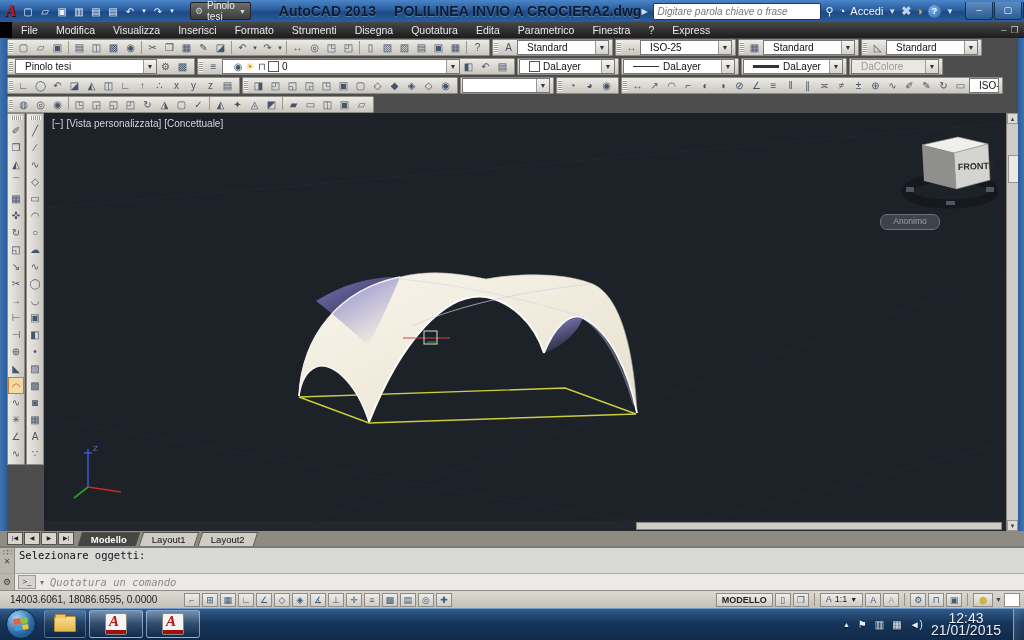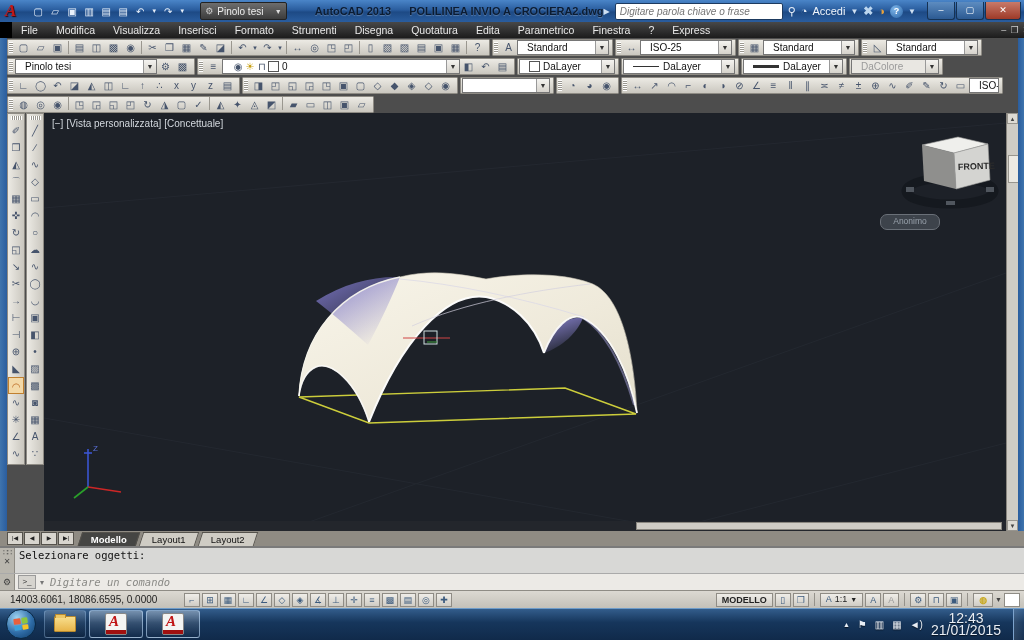--- a/index.html
+++ b/index.html
@@ -7,21 +7,21 @@
   
   .titlebar{position:absolute;left:0;top:0;width:1024px;height:22px;background:linear-gradient(#4a85c8,#2a5d9e 45%,#1d4a85 55%,#2a5d9e);display:flex;align-items:center;color:#dce8f6;}
   .acad-logo{width:20px;height:16px;margin-left:5px;position:relative;}
   .acad-logo .a{position:absolute;left:0;top:-2px;font:italic bold 17px "Liberation Serif",serif;color:#c01818;text-shadow:1px 1px 1px #400;}
   .qat{display:flex;align-items:center;gap:3px;margin-left:16px;}
   .qat .qbtn{font-size:10px;color:#e8f0fa;width:14px;text-align:center;}
   .ws-pill{display:flex;align-items:center;margin-left:14px;height:16px;background:linear-gradient(#6d6d6d,#3c3c3c);border:1px solid #222;border-radius:2px;padding:0 4px;color:#eee;gap:4px;width:150px;}
   .ws-pill .gear{color:#cfcfcf;font-size:9px;}
   .ws-pill .lbl{font-size:10px;flex:1;}
   .ws-pill .caret{font-size:7px;color:#ddd;}
-  .title-center{margin-left:28px;display:flex;gap:18px;color:#0b1c33;font-size:11px;font-weight:bold;text-shadow:0 1px 1px rgba(255,255,255,.25);white-space:nowrap;}
+  .title-center{margin-left:28px;display:flex;gap:18px;color:#0b1c33;font-size:14px;font-weight:bold;text-shadow:0 1px 1px rgba(255,255,255,.25);white-space:nowrap;}
   .infocenter{margin-left:auto;display:flex;align-items:center;gap:5px;margin-right:4px;}
   .ic-arrow{color:#cfe0f2;font-size:8px;}
   .search-box{width:158px;height:15px;border:1px solid #1d3least;}
   .search-box{border:1px solid #1d3a5f;background:#fff;border-radius:2px;font-style:italic;color:#8a8a8a;font-size:10px;padding:0 4px;font-family:"Liberation Sans",sans-serif;}
   .ic-ico{color:#e6eef8;font-size:11px;}
   .ic-accedi{color:#f0f5fb;font-size:11px;}
   .ic-x{font-weight:bold;color:#bcd6ef;font-size:12px;}
   .ic-help{width:13px;height:13px;border-radius:50%;background:radial-gradient(circle at 35% 30%,#7db4e8,#2b66a8);color:#fff;font-size:9px;font-weight:bold;text-align:center;line-height:13px;}
   .win-btns{display:flex;margin-left:6px;margin-right:3px;}
   .win-btn{width:26px;height:17px;border:1px solid #163253;border-top:none;background:linear-gradient(#5d8cc0,#2c5a92);color:#fff;font-size:9px;text-align:center;line-height:16px;border-radius:0 0 3px 3px;margin-left:1px;}
@@ -580,21 +580,21 @@
     </div>
     <div class="cmdlines">
       <div>Selezionare oggetti:</div>
     </div>
   </div>
 
   <div class="cmdinput">
     <div class="cmdrail2">⚙</div>
     <div class="prompt-box">&gt;_</div>
     <span style="margin-left:4px;color:#777;font-size:8px;">▾</span>
-    <span class="prompt-text">Digitare un comando</span>
+    <span class="prompt-text">Quotatura un comando</span>
   </div>
 
   <div class="statusbar">
     <span class="coords">14003.6061, 18086.6595, 0.0000</span>
     <span style="display:flex;gap:2px;">
         <span class="sbtn">⌐</span>
         <span class="sbtn">⊞</span>
         <span class="sbtn">▦</span>
         <span class="sbtn">∟</span>
         <span class="sbtn">∠</span>

